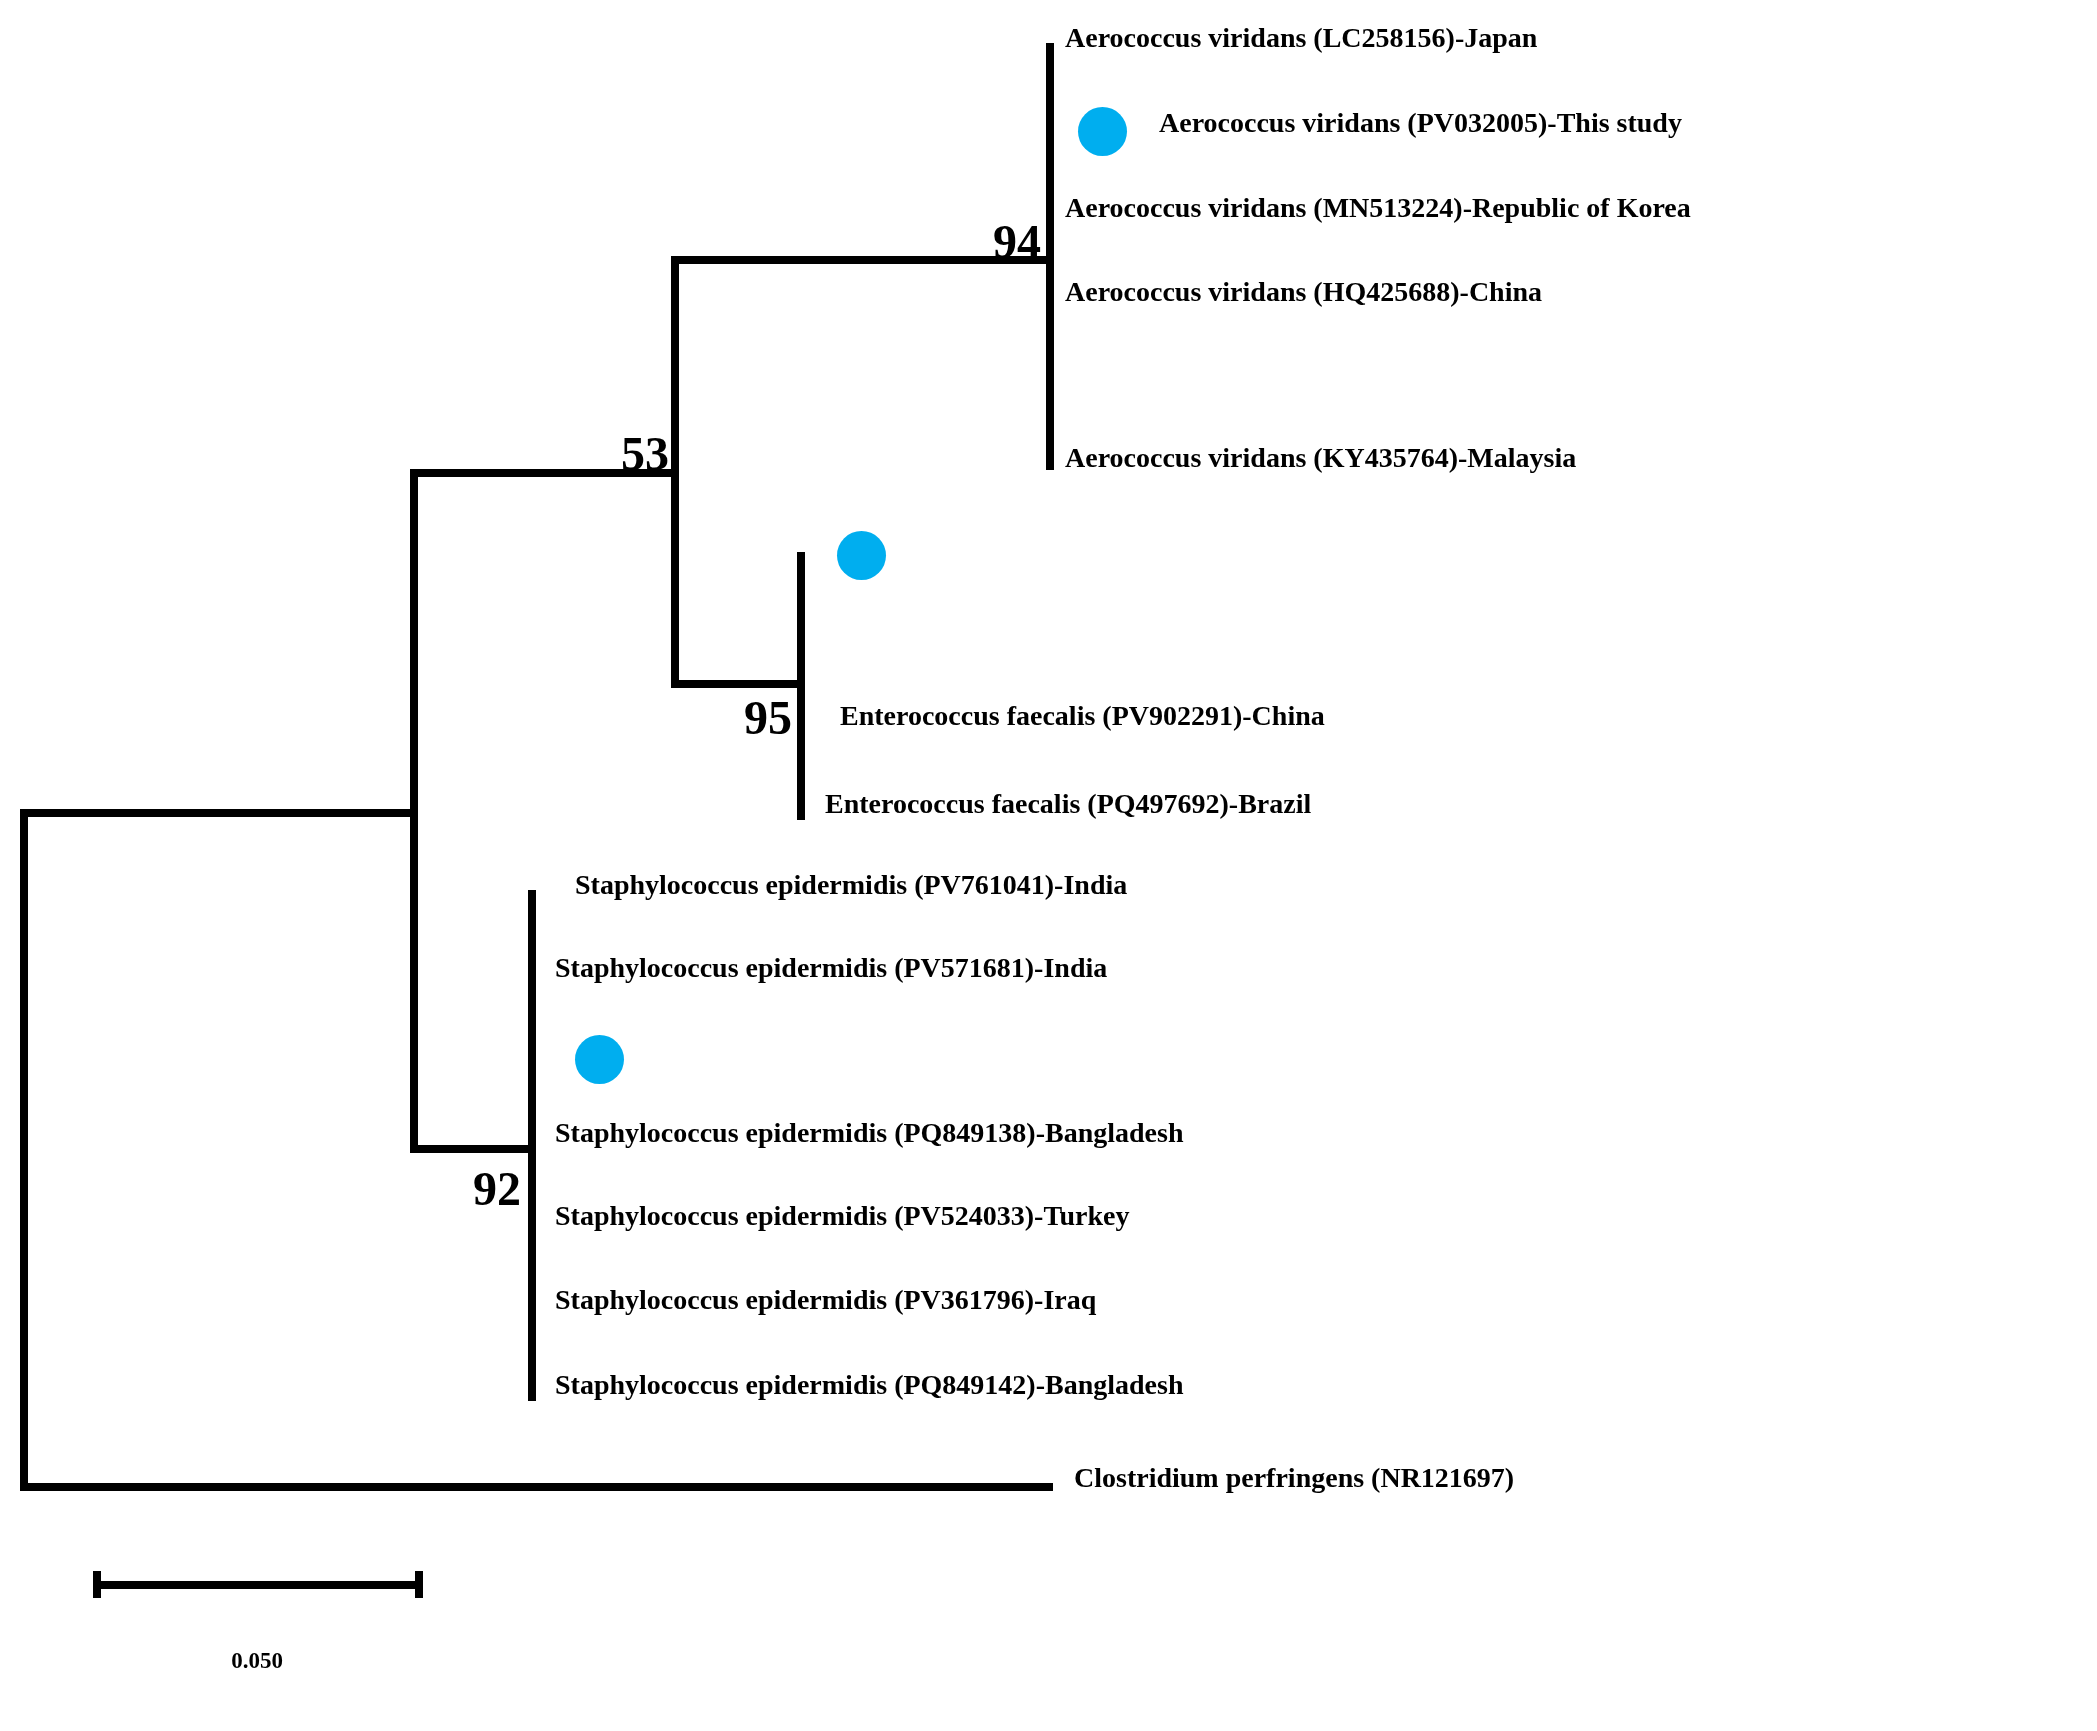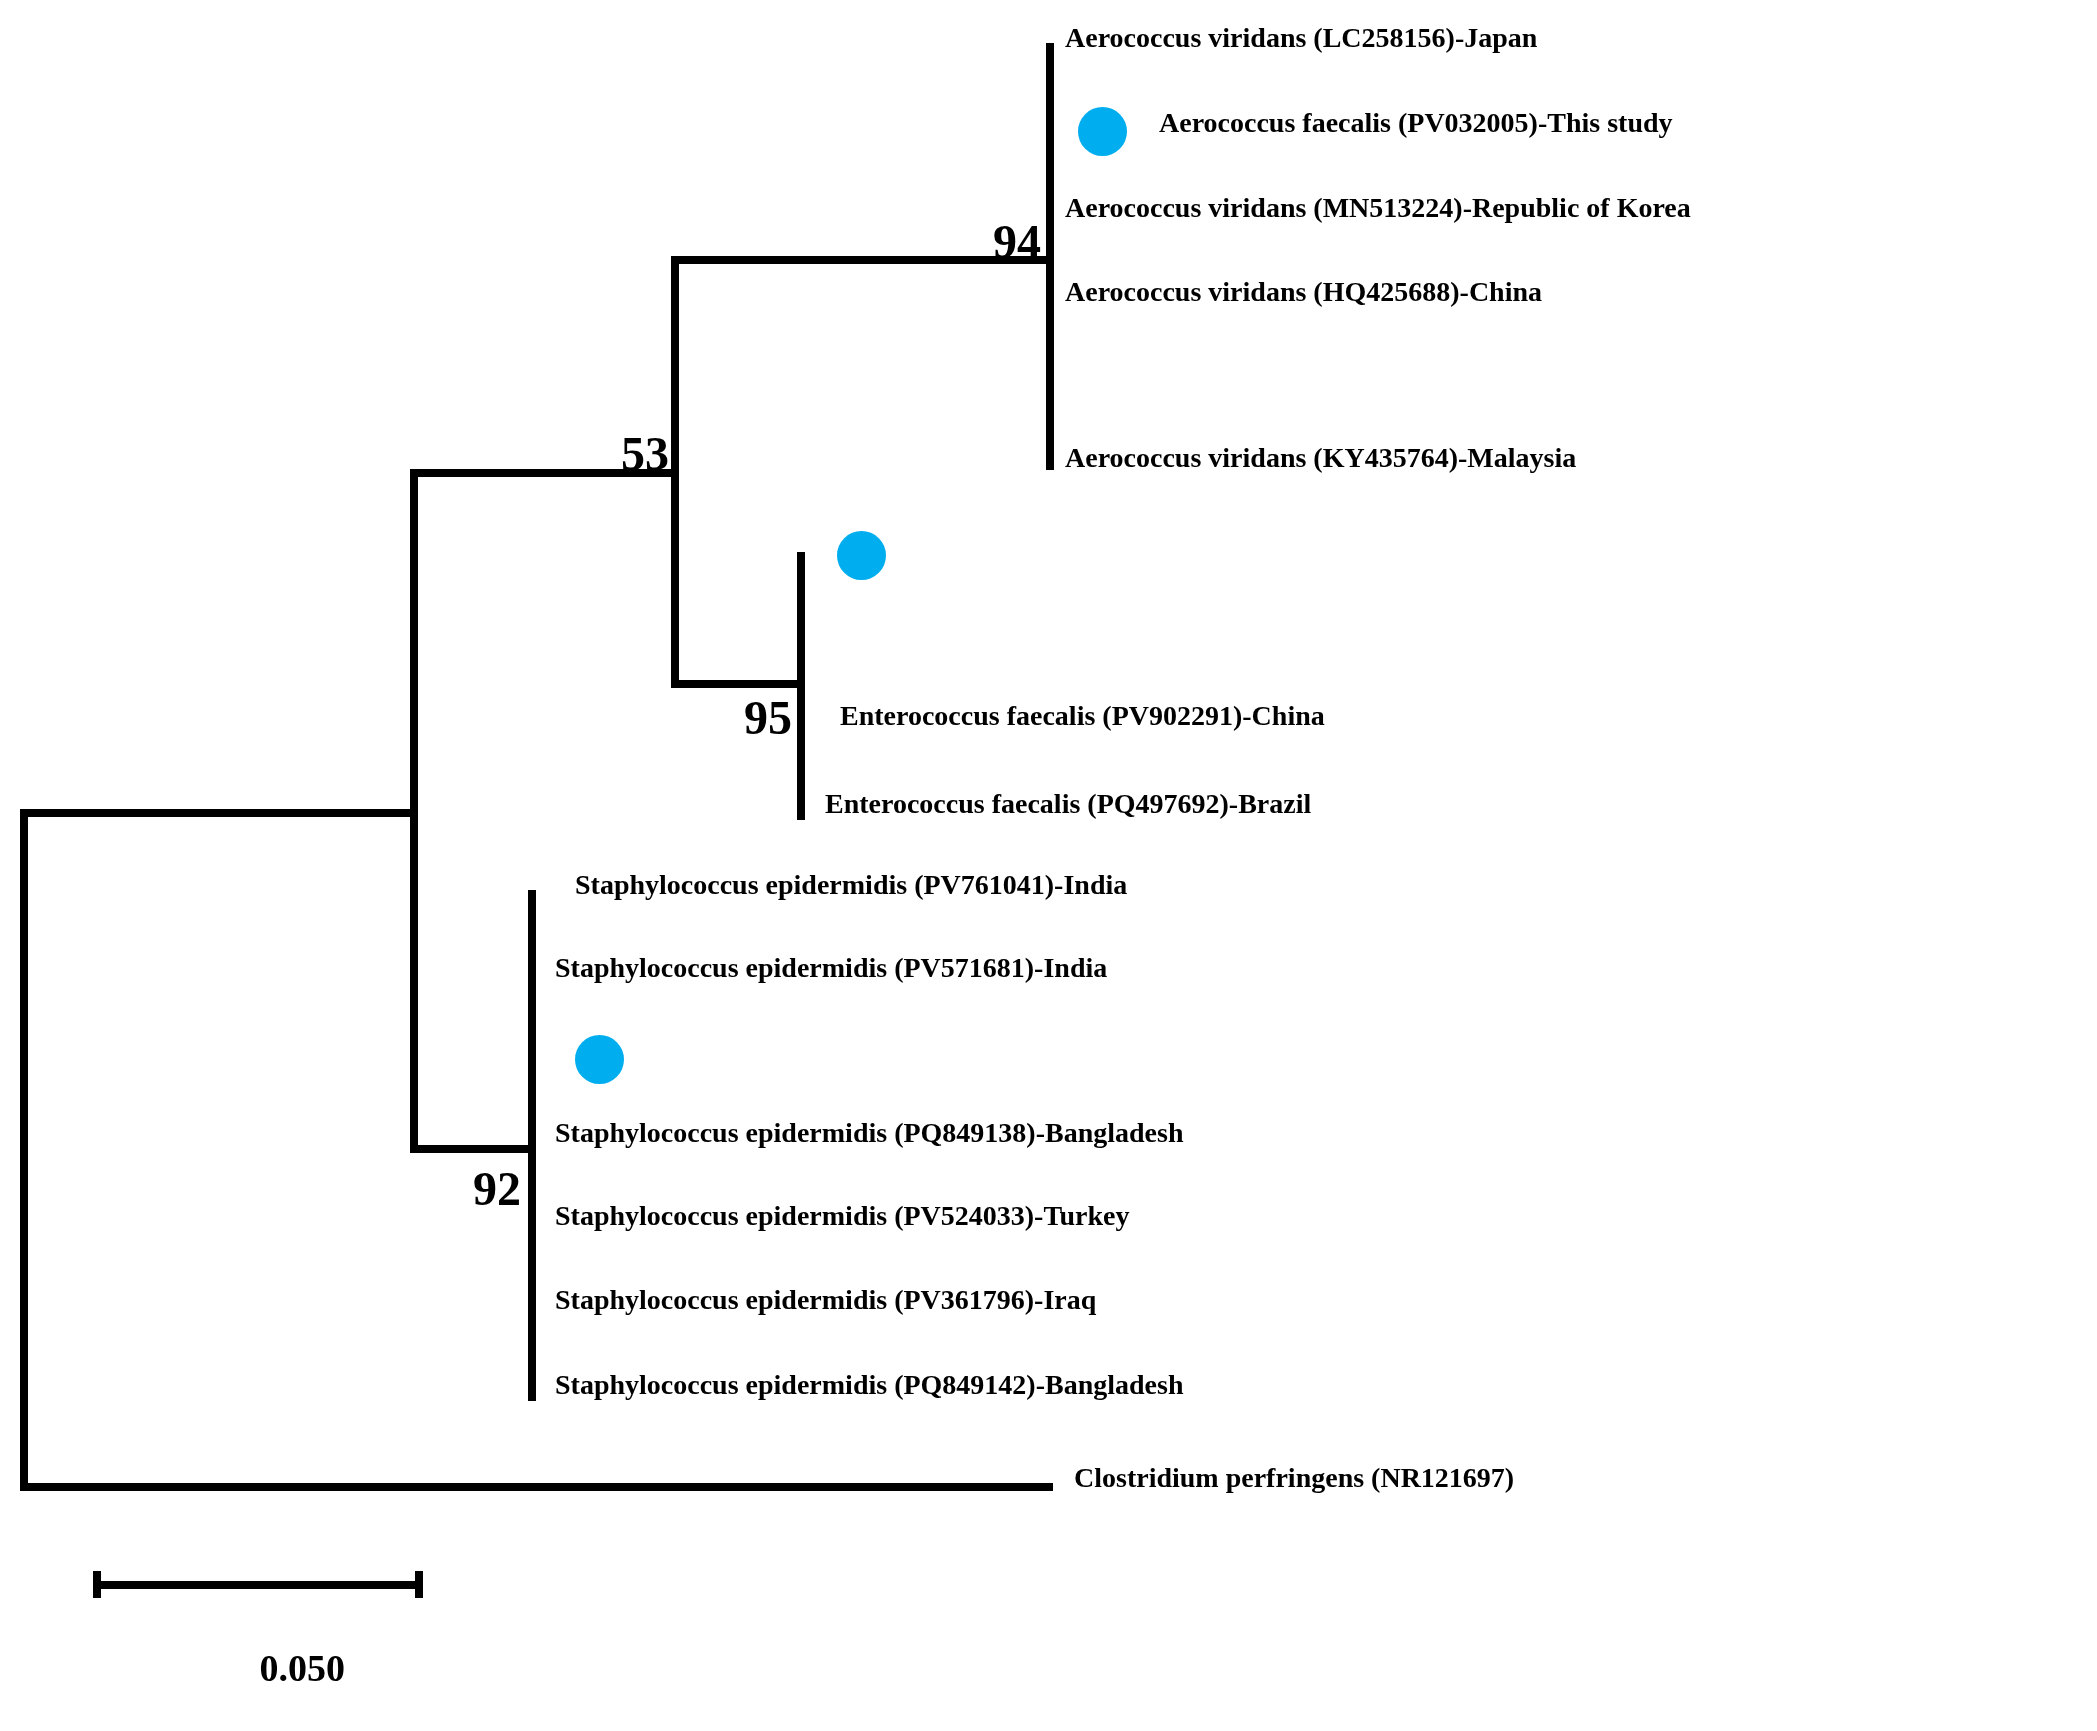--- a/index.html
+++ b/index.html
@@ -41,22 +41,22 @@
     font-weight: bold;
     line-height: 1;
     text-align: right;
     white-space: nowrap;
   }
   .scalebar-label {
     position: absolute;
     left: 169px;
     top: 1649px;
     width: 176px;
-    text-align: right;
-    font-size: 38px;
+    text-align: center;
+    font-size: 23px;
     font-weight: bold;
     line-height: 1;
   }
 </style>
 </head>
 <body>
 
 <div id="figure">
 
   <div class="branch" style="left: 20px; top: 809px; width: 7.6px; height: 681px; background: rgb(0, 0, 0);"></div>
@@ -75,21 +75,21 @@
   <div class="bootstrap" style="left:924px; top:218px;">94</div>
   <div class="bootstrap" style="left:552px;  top:430px;">53</div>
   <div class="bootstrap" style="left:675px; top:694px;">95</div>
   <div class="bootstrap" style="left:404px;  top:1165px;">92</div>
 
   <div class="marker" style="left: 1078px; top: 107px; background: rgb(0, 174, 239);"></div>
   <div class="marker" style="left: 837px; top: 531px; background: rgb(0, 174, 239);"></div>
   <div class="marker" style="left: 575px; top: 1035px; background: rgb(0, 174, 239);"></div>
 
   <div class="taxon" style="left:1065px; top:24px;">Aerococcus viridans (LC258156)-Japan</div>
-  <div class="taxon" style="left:1159px; top:109px;">Aerococcus faecalis (PV032005)-This study</div>
+  <div class="taxon" style="left:1159px; top:109px;">Aerococcus viridans (PV032005)-This study</div>
   <div class="taxon" style="left:1065px; top:194px;">Aerococcus viridans (MN513224)-Republic of Korea</div>
   <div class="taxon" style="left:1065px; top:278px;">Aerococcus viridans (HQ425688)-China</div>
   <div class="taxon" style="left:1065px; top:444px;">Aerococcus viridans (KY435764)-Malaysia</div>
   <div class="taxon" style="left:840px; top:702px;">Enterococcus faecalis (PV902291)-China</div>
   <div class="taxon" style="left:825px; top:790px;">Enterococcus faecalis (PQ497692)-Brazil</div>
   <div class="taxon" style="left:555px;  top:871px;margin-left:20px;">Staphylococcus epidermidis (PV761041)-India</div>
   <div class="taxon" style="left:555px;  top:954px;">Staphylococcus epidermidis (PV571681)-India</div>
   <div class="taxon" style="left:555px;  top:1119px;">Staphylococcus epidermidis (PQ849138)-Bangladesh</div>
   <div class="taxon" style="left:555px;  top:1202px;">Staphylococcus epidermidis (PV524033)-Turkey</div>
   <div class="taxon" style="left:555px;  top:1286px;">Staphylococcus epidermidis (PV361796)-Iraq</div>

